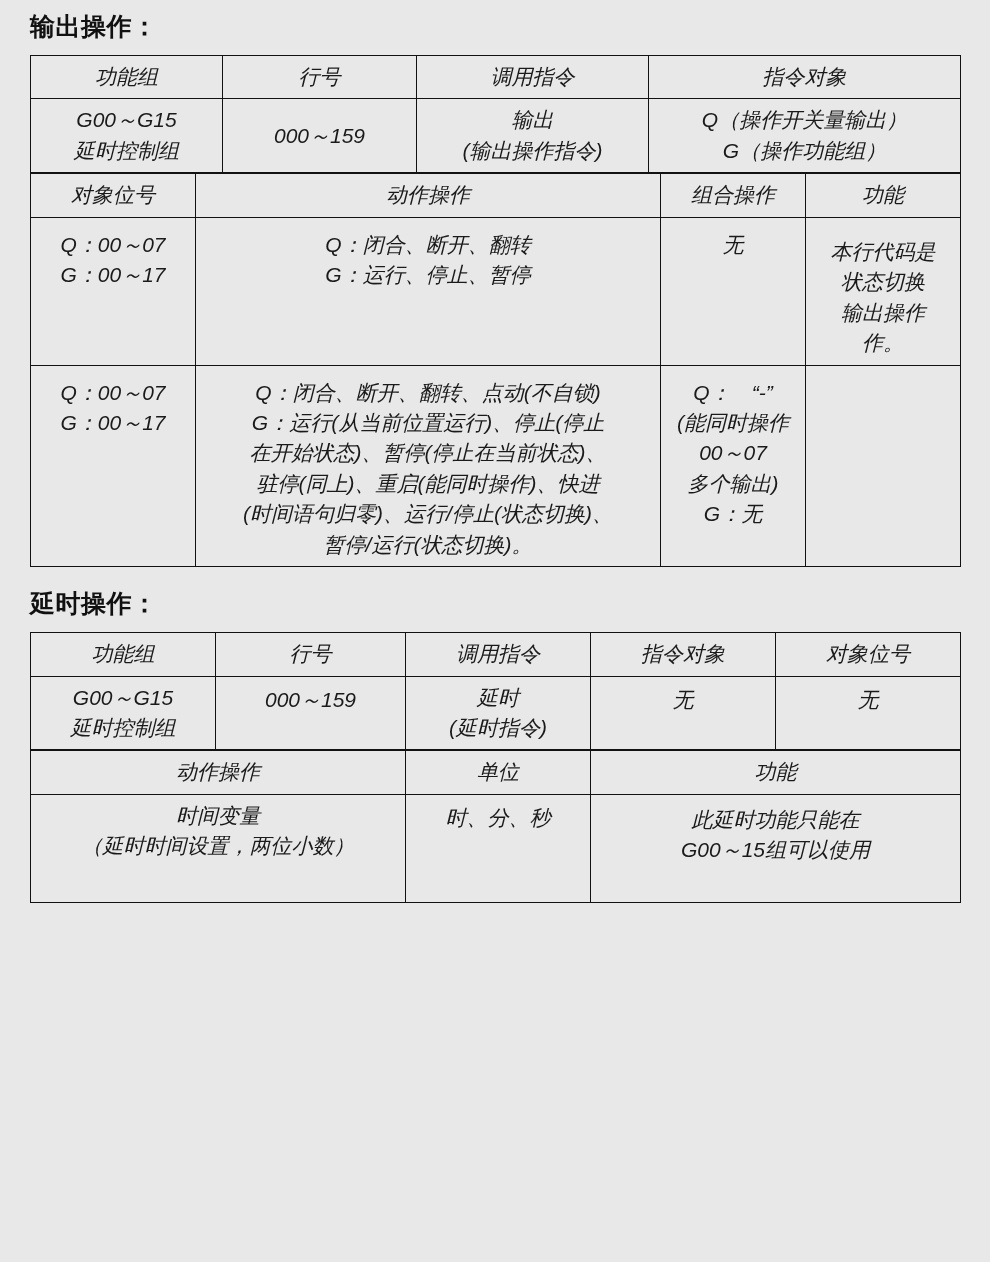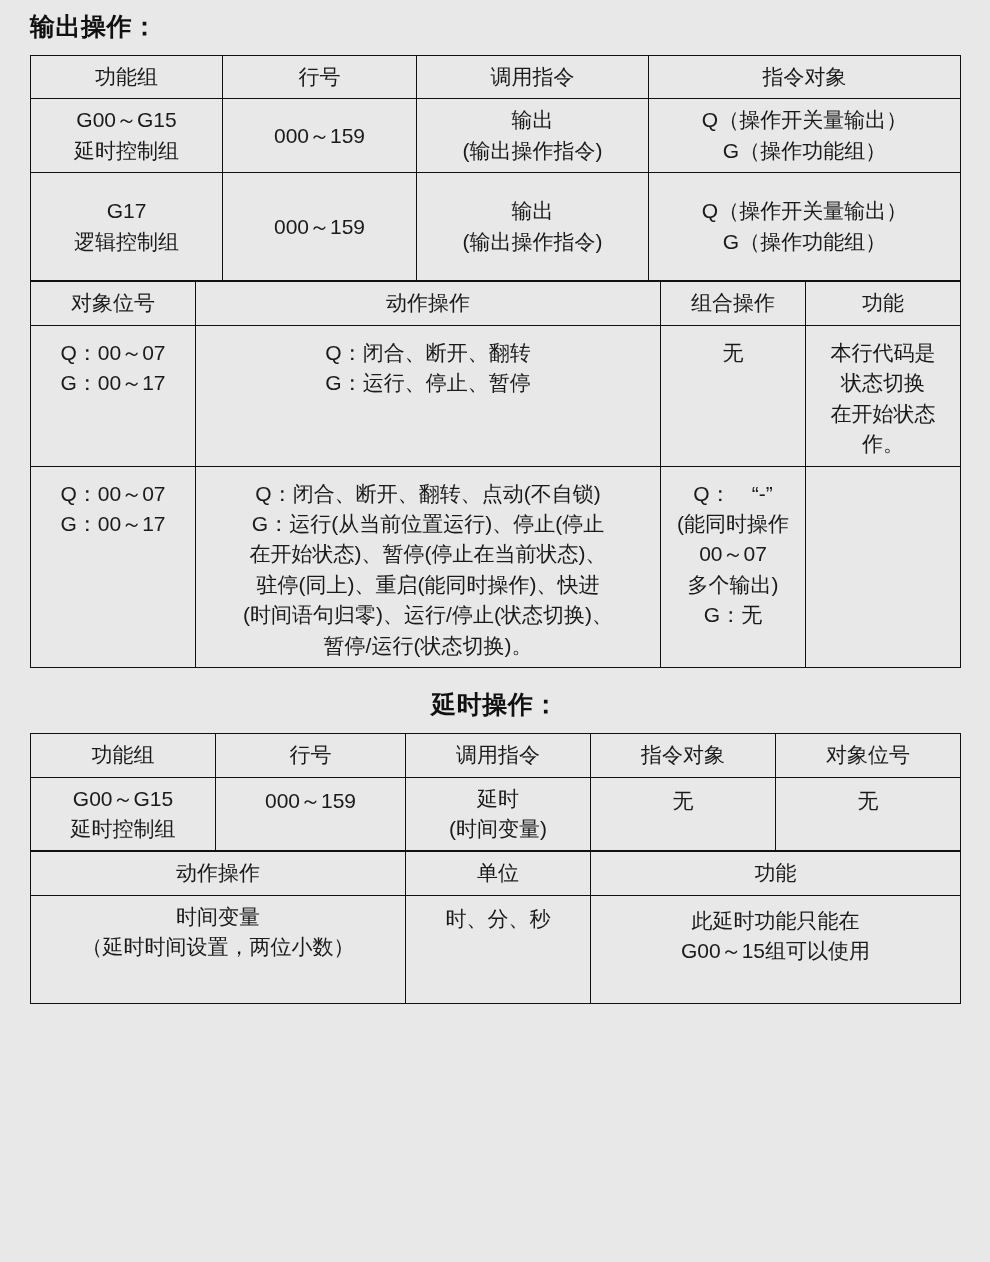--- a/index.html
+++ b/index.html
@@ -24,36 +24,36 @@
   .section-title {
     font-size: 25px;
     font-weight: bold;
     letter-spacing: 0.5px;
     margin: 0;
     padding: 10px 0 12px 0;
     color: #111;
   }
   .section-title.second {
     padding-top: 20px;
-    text-align: center;
   }
   table.grid {
     border-collapse: collapse;
     width: 930px;
     table-layout: fixed;
     background: #e8e8e8;
   }
   table.grid td {
     border: 1px solid #111;
     text-align: center;
     vertical-align: middle;
     font-size: 21px;
     line-height: 1.45;
     padding: 6px 4px;
     color: #1a1a1a;
+    font-style: italic;
   }
   .hdr td {
     font-size: 21.5px;
     padding: 7px 4px;
   }
   .cell-lines {
     display: block;
   }
   .cell-lines span {
     display: block;
@@ -118,41 +118,20 @@
             <span>(输出操作指令)</span>
           </span>
         </td>
         <td>
           <span class="cell-lines">
             <span>Q（操作开关量输出）</span>
             <span>G（操作功能组）</span>
           </span>
         </td>
       </tr>
-      <tr class="block-row tall">
-        <td>
-          <span class="cell-lines">
-            <span>G17</span>
-            <span>逻辑控制组</span>
-          </span>
-        </td>
-        <td>000～159</td>
-        <td>
-          <span class="cell-lines">
-            <span>输出</span>
-            <span>(输出操作指令)</span>
-          </span>
-        </td>
-        <td>
-          <span class="cell-lines">
-            <span>Q（操作开关量输出）</span>
-            <span>G（操作功能组）</span>
-          </span>
-        </td>
-      </tr>
     </tbody>
   </table>
 
   <table class="grid">
     <colgroup>
       <col style="width:165px">
       <col style="width:465px">
       <col style="width:145px">
       <col style="width:155px">
     </colgroup>
@@ -170,25 +149,25 @@
             <span>G：00～17</span>
           </span>
         </td>
         <td style="vertical-align:top;padding-top:12px">
           <span class="cell-lines">
             <span>Q：闭合、断开、翻转</span>
             <span>G：运行、停止、暂停</span>
           </span>
         </td>
         <td style="vertical-align:top;padding-top:12px">无</td>
-        <td style="vertical-align:top;padding-top:12px">
+        <td style="vertical-align:top;padding-top:19px">
           <span class="cell-lines">
             <span>本行代码是</span>
             <span>状态切换</span>
-            <span>在开始状态</span>
+            <span>输出操作</span>
             <span>作。</span>
           </span>
         </td>
       </tr>
       <tr class="block-row">
         <td style="vertical-align:top;padding-top:12px">
           <span class="cell-lines">
             <span>Q：00～07</span>
             <span>G：00～17</span>
           </span>
@@ -239,21 +218,21 @@
         <td>
           <span class="cell-lines">
             <span>G00～G15</span>
             <span>延时控制组</span>
           </span>
         </td>
         <td style="vertical-align:top;padding-top:8px">000～159</td>
         <td>
           <span class="cell-lines">
             <span>延时</span>
-            <span>(时间变量)</span>
+            <span>(延时指令)</span>
           </span>
         </td>
         <td style="vertical-align:top;padding-top:8px">无</td>
         <td style="vertical-align:top;padding-top:8px">无</td>
       </tr>
     </tbody>
   </table>
 
   <table class="grid">
     <colgroup>

